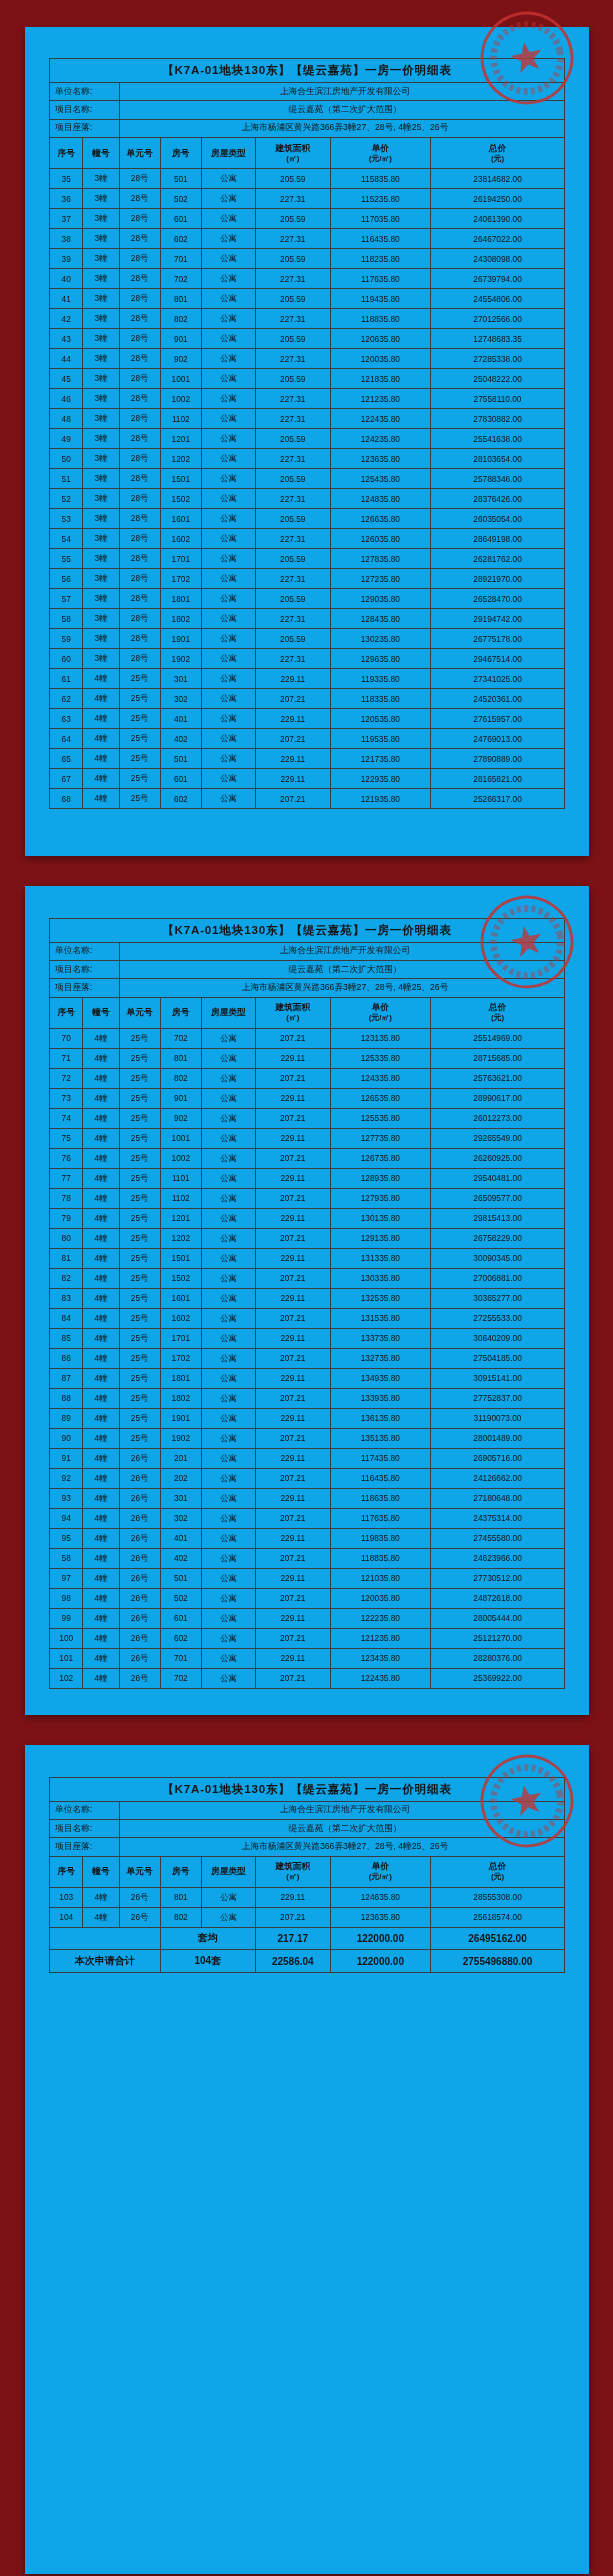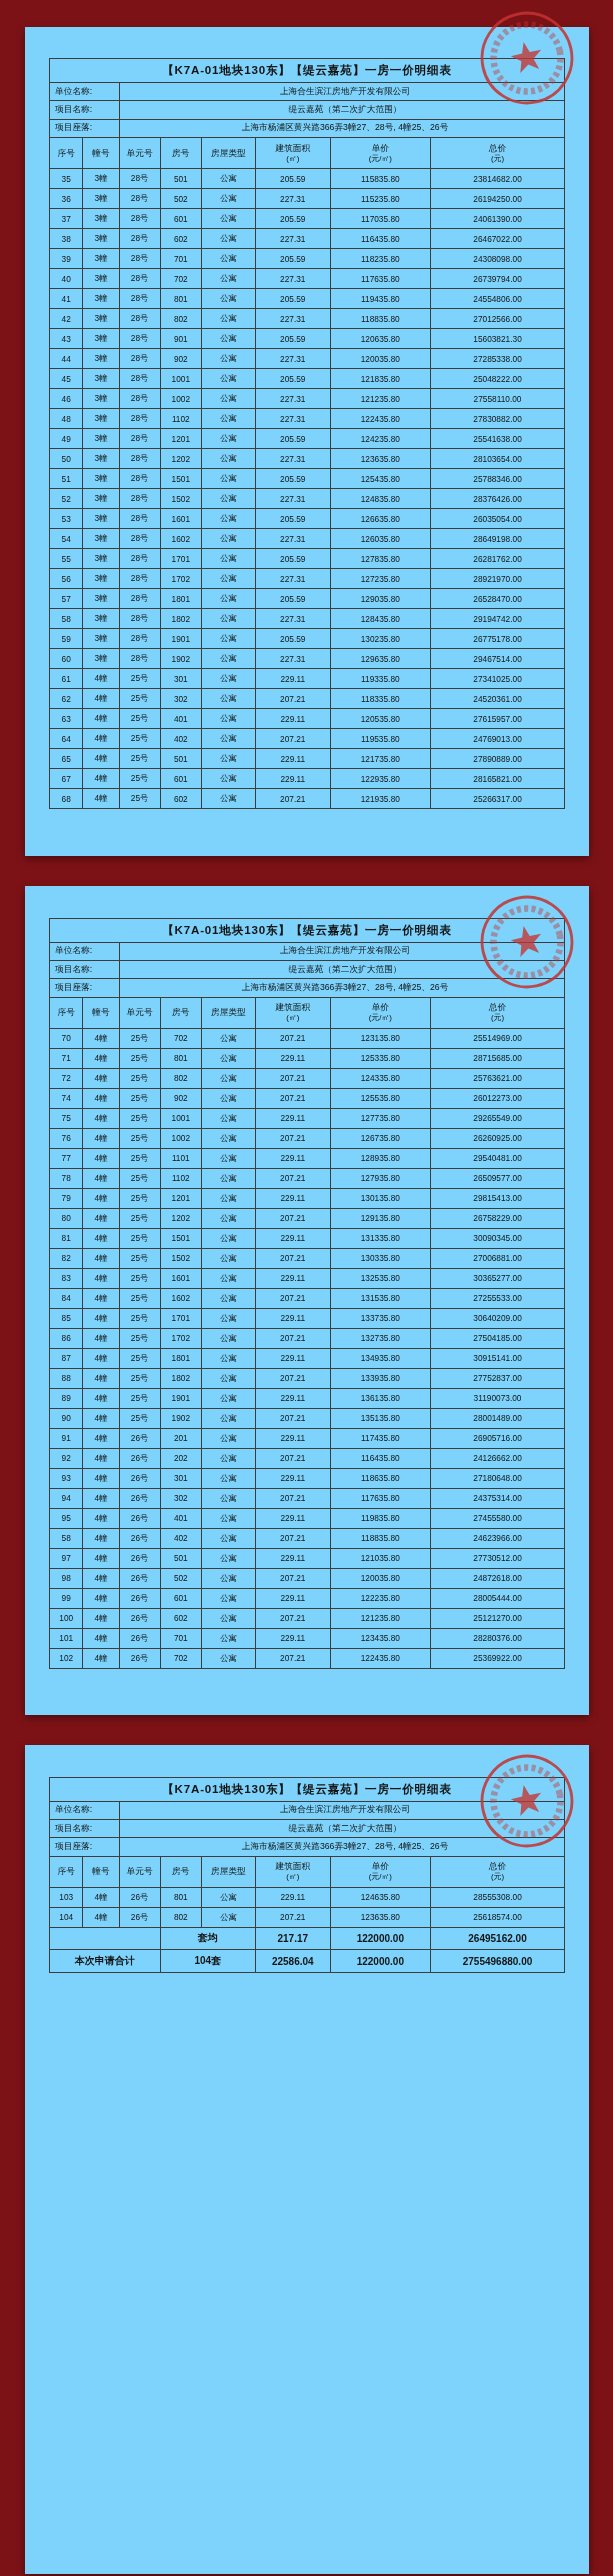--- a/index.html
+++ b/index.html
@@ -3,39 +3,39 @@
 <meta charset="utf-8">
 <style>
   html,body{margin:0;padding:0;}
   body{
     width:614px;height:2576px;position:relative;
     background:#7d1216;
     font-family:"Liberation Sans","DejaVu Sans",sans-serif;
   }
   .page{
     position:absolute;left:25px;width:564px;height:829px;
-    background:#7dd3fc;box-shadow:0 2.5px 8.3px rgba(0,0,0,.45);
+    background:#0ea5e9;box-shadow:0 2.5px 8.3px rgba(0,0,0,.45);
   }
   .page-1{top:26.5px}
   .page-2{top:886px}
   .page-3{top:1745px}
 
   table.price-table{
     border-collapse:collapse;table-layout:fixed;
     width:516px;margin:31.5px auto 0;
   }
   .price-table td,.price-table th{
     border:0.8px solid #3c3c3c;text-align:center;vertical-align:middle;
     color:#141414;overflow:hidden;white-space:nowrap;padding:0;
   }
   .title-cell{font-size:11.6px;font-weight:bold;height:23px;letter-spacing:0.8px;}
   .info-row td{height:17.4px;font-size:8.7px;}
   .info-label{font-weight:normal;text-align:left !important;padding-left:5px !important;}
   .info-value{text-align:right;padding-left:6.6px !important;}
-  .col-th{font-size:8.7px;font-weight:normal;height:30px;line-height:1.25;margin-top:28px;}
+  .col-th{font-size:8.7px;font-weight:bold;height:30px;line-height:1.25;margin-top:28px;}
   .col-th .unit{font-size:7.9px;}
   .data-row td{font-size:8.3px;height:19px;}
   .summary-row td{font-size:10px;height:21.6px;font-weight:bold;}
 
   
   .seal{
     position:absolute;right:13.3px;
     transform:rotate(-12deg);opacity:.85;pointer-events:none;
   }
   .page-1 .seal{top:-18px;}
@@ -221,21 +221,21 @@
         </tr>
 
         <tr class="data-row">
           <td>43</td>
           <td>3幢</td>
           <td>28号</td>
           <td>901</td>
           <td>公寓</td>
           <td>205.59</td>
           <td>120635.80</td>
-          <td>15603821.30</td>
+          <td>12748683.35</td>
         </tr>
 
         <tr class="data-row">
           <td>44</td>
           <td>3幢</td>
           <td>28号</td>
           <td>902</td>
           <td>公寓</td>
           <td>227.31</td>
           <td>120035.80</td>
@@ -601,20 +601,30 @@
           <td>72</td>
           <td>4幢</td>
           <td>25号</td>
           <td>802</td>
           <td>公寓</td>
           <td>207.21</td>
           <td>124335.80</td>
           <td>25763621.00</td>
         </tr>
 
+        <tr class="data-row">
+          <td>73</td>
+          <td>4幢</td>
+          <td>25号</td>
+          <td>901</td>
+          <td>公寓</td>
+          <td>229.11</td>
+          <td>126535.80</td>
+          <td>28990617.00</td>
+        </tr>
 
         <tr class="data-row">
           <td>74</td>
           <td>4幢</td>
           <td>25号</td>
           <td>902</td>
           <td>公寓</td>
           <td>207.21</td>
           <td>125535.80</td>
           <td>26012273.00</td>

